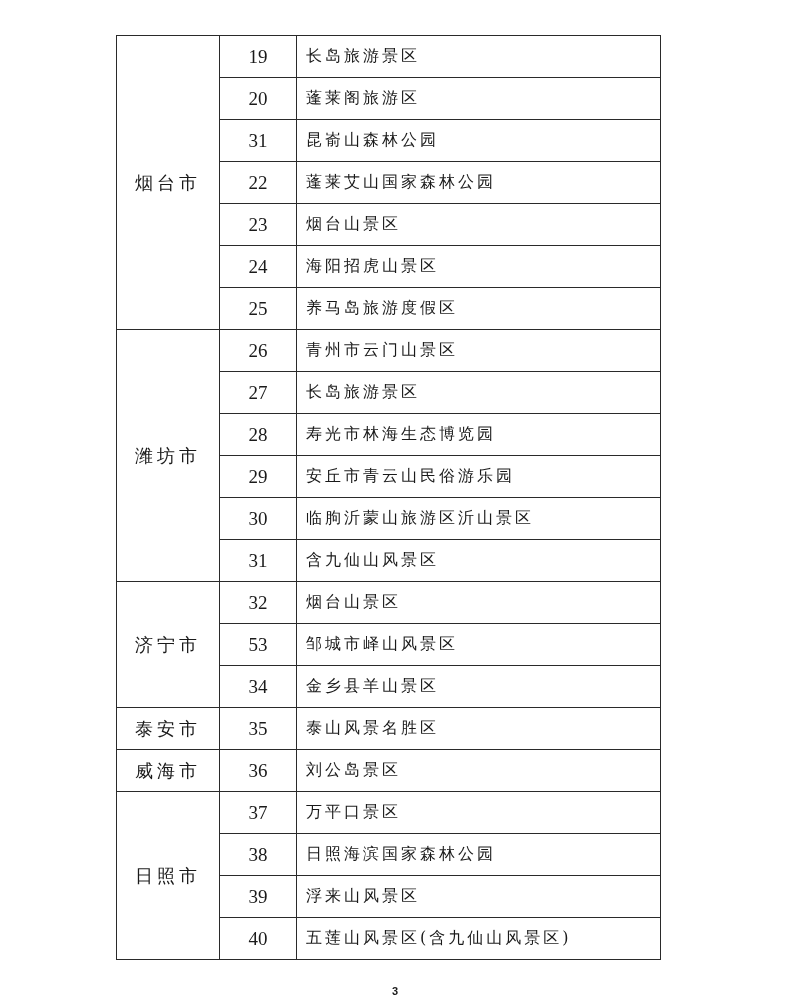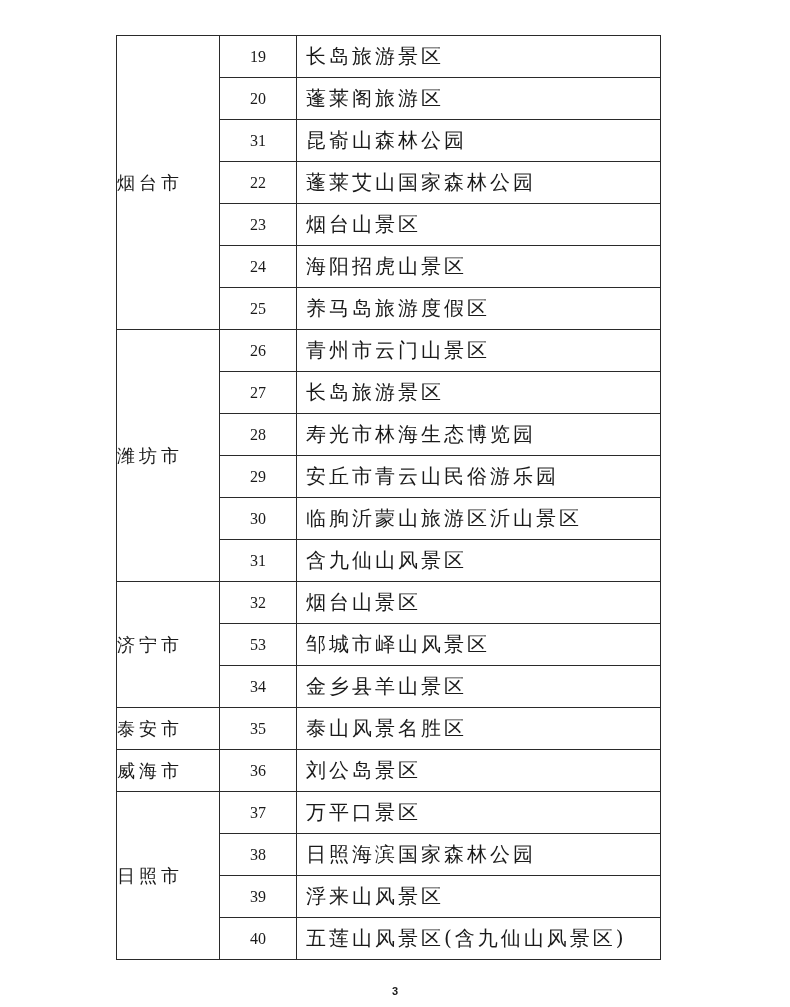--- a/index.html
+++ b/index.html
@@ -1,24 +1,24 @@
 <!DOCTYPE html>
 <html><head>
 <meta charset="utf-8">
 <style>
   html, body { margin: 0; padding: 0; background: #ffffff; }
   body { width: 790px; height: 1007px; position: relative; overflow: hidden;
          font-family: "DejaVu Serif", "Liberation Serif", serif; color: #1a1a1a; }
   table.list { position: absolute; left: 116px; top: 35px; width: 545px;
                border-collapse: collapse; table-layout: fixed; }
   table.list td { border: 1.5px solid #2a2a2a; height: 41px; padding: 0; }
-  td.city { width: 102px; font-size: 18px; letter-spacing: 4px; }
-  td.num { width: 76px; text-align: center; font-size: 16px;
+  td.city { width: 102px; text-align: center; font-size: 18px; letter-spacing: 4px; }
+  td.num { width: 76px; text-align: center; font-size: 19px;
            font-family: "Liberation Serif", "DejaVu Serif", serif; }
-  td.name { text-align: left; padding-left: 9px !important; font-size: 20px; letter-spacing: 3px; }
+  td.name { text-align: left; padding-left: 9px !important; font-size: 16px; letter-spacing: 3px; }
   .page-num { position: absolute; left: 0; width: 790px; top: 985px; text-align: center;
               font-size: 11px; font-family: "Liberation Sans", sans-serif; font-weight: bold; }
 </style>
 </head>
 <body>
 
 <table class="list">
   <tbody id="tbody">
       <tr>
         <td class="city" rowspan="7">烟台市</td>

